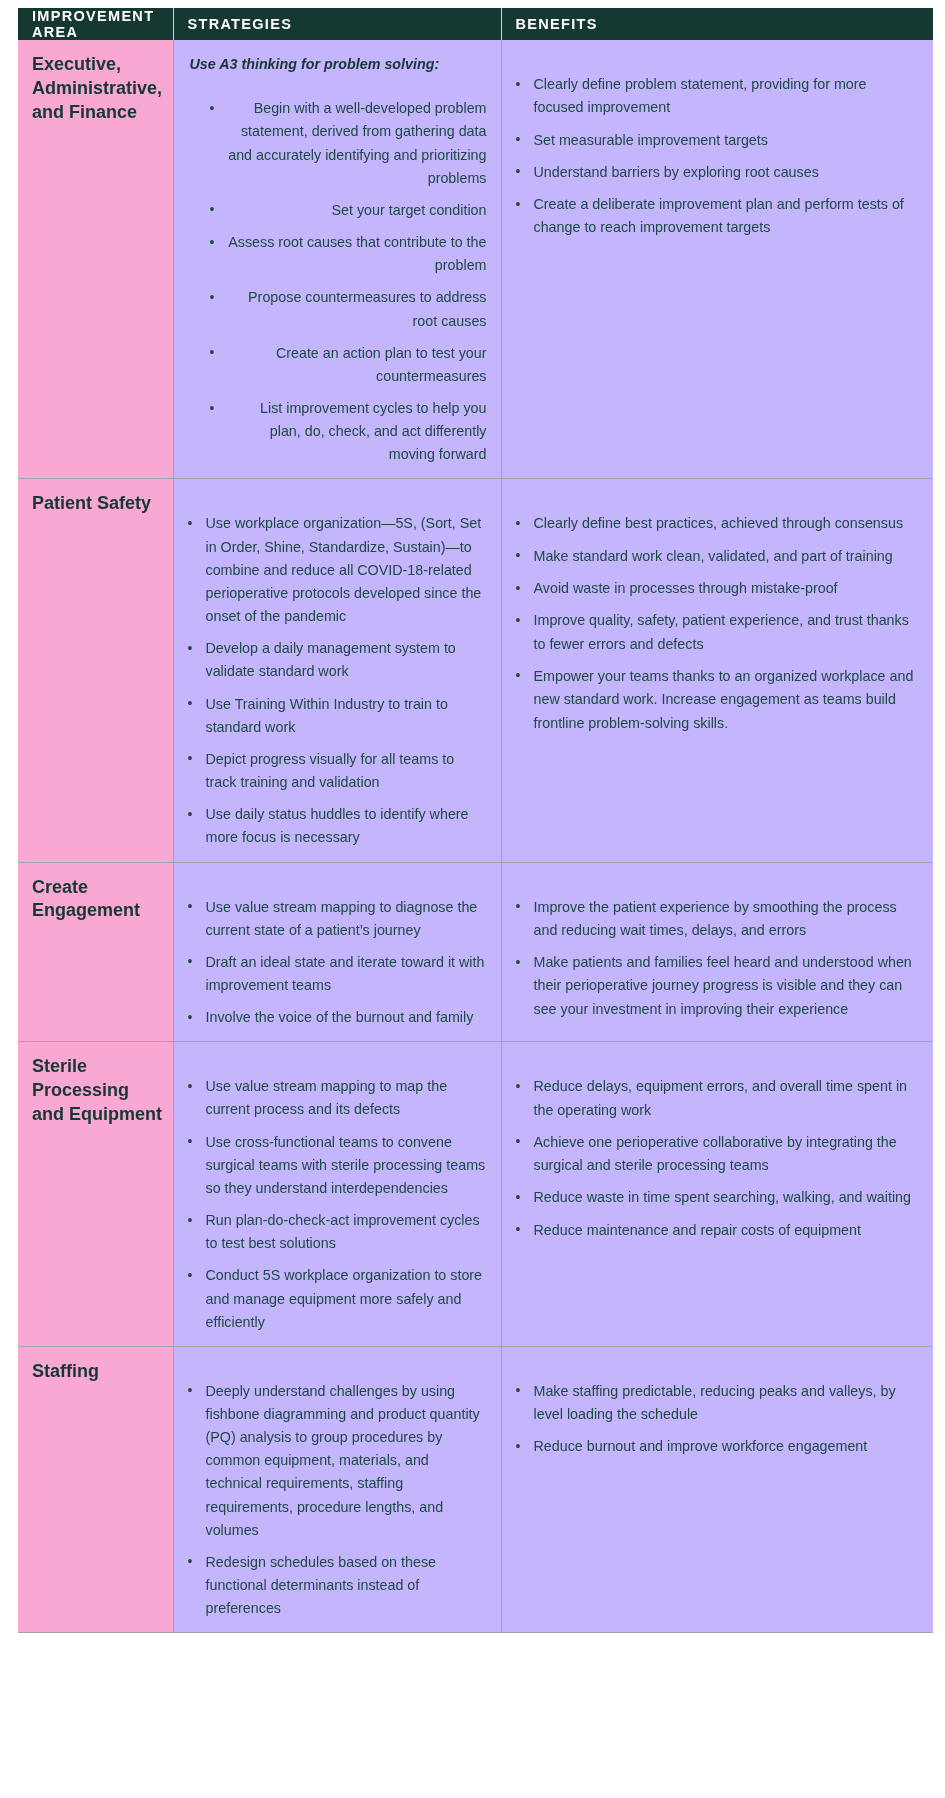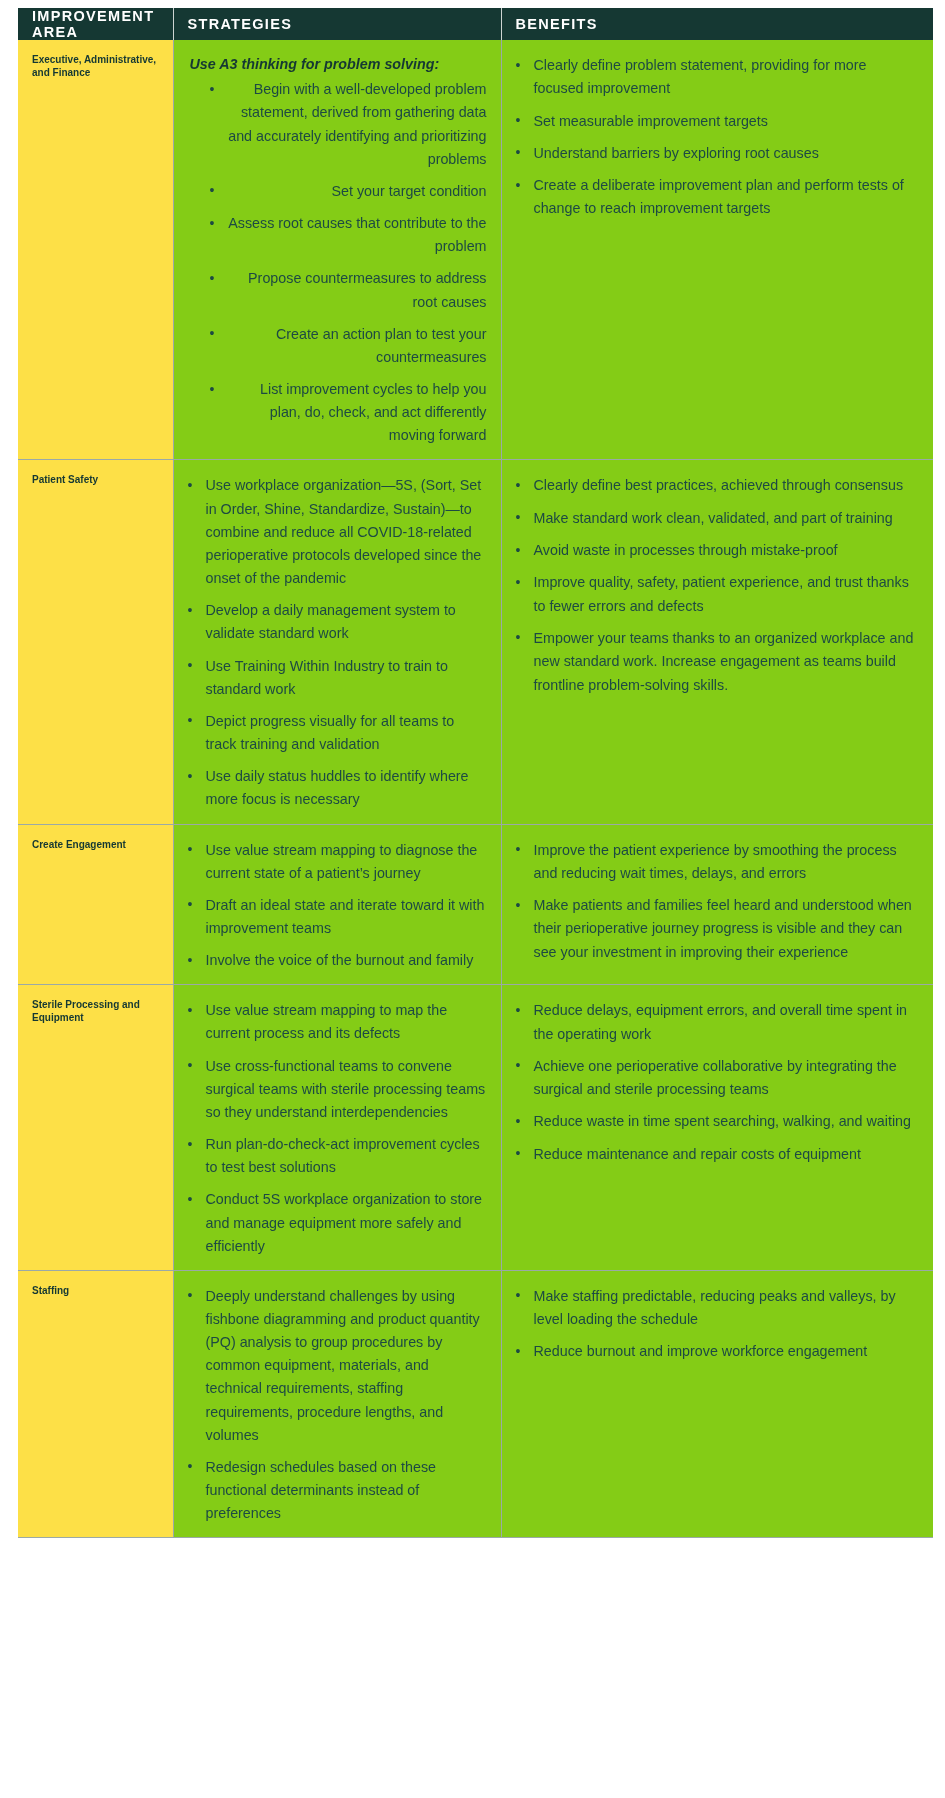--- a/index.html
+++ b/index.html
@@ -42,27 +42,27 @@
     padding: 0 0 0 14px;
     border-right: 1.5px solid #cdd4d2;
   }
   thead th.last { border-right: none; }
 
   
   tbody td {
     vertical-align: top;
     border-bottom: 1.5px solid #9aa9a7;
     border-right: 1.5px solid #9aa9a7;
-    background: #84cc16;
+    background: #c4b5fd;
   }
   tbody td.area {
-    background: #fde047;
+    background: #f9a8d4;
     color: #153833;
     font-weight: bold;
-    font-size: 10px;
+    font-size: 18px;
     line-height: 1.32;
     padding: 13px 10px 14px 14px;
   }
   tbody td.cellbody {
     padding: 10px 14px 12px 10px;
   }
   tbody td.last { border-right: none; }
   tbody tr.last-row td { border-bottom: 1.5px solid #9aa9a7; }
 
   .lead-in {
@@ -81,21 +81,21 @@
   }
   ul.bl.indented { padding-left: 22px; text-align: right; }
   ul.bl > li {
     position: relative;
     color: #1d4a43;
     font-size: 14.3px;
     line-height: 1.62;
     padding: 0 0 0 22px;
     margin: 9px 0 0 0;
   }
-  ul.bl > li:first-child { margin-top: 4px; }
+  ul.bl > li:first-child { margin-top: 23px; }
   ul.bl > li::before {
     content: "\2022";
     position: absolute;
     left: 4px;
     top: -0.5px;
     font-size: 14px;
     line-height: 1.62;
     color: #1d4a43;
   }
   

